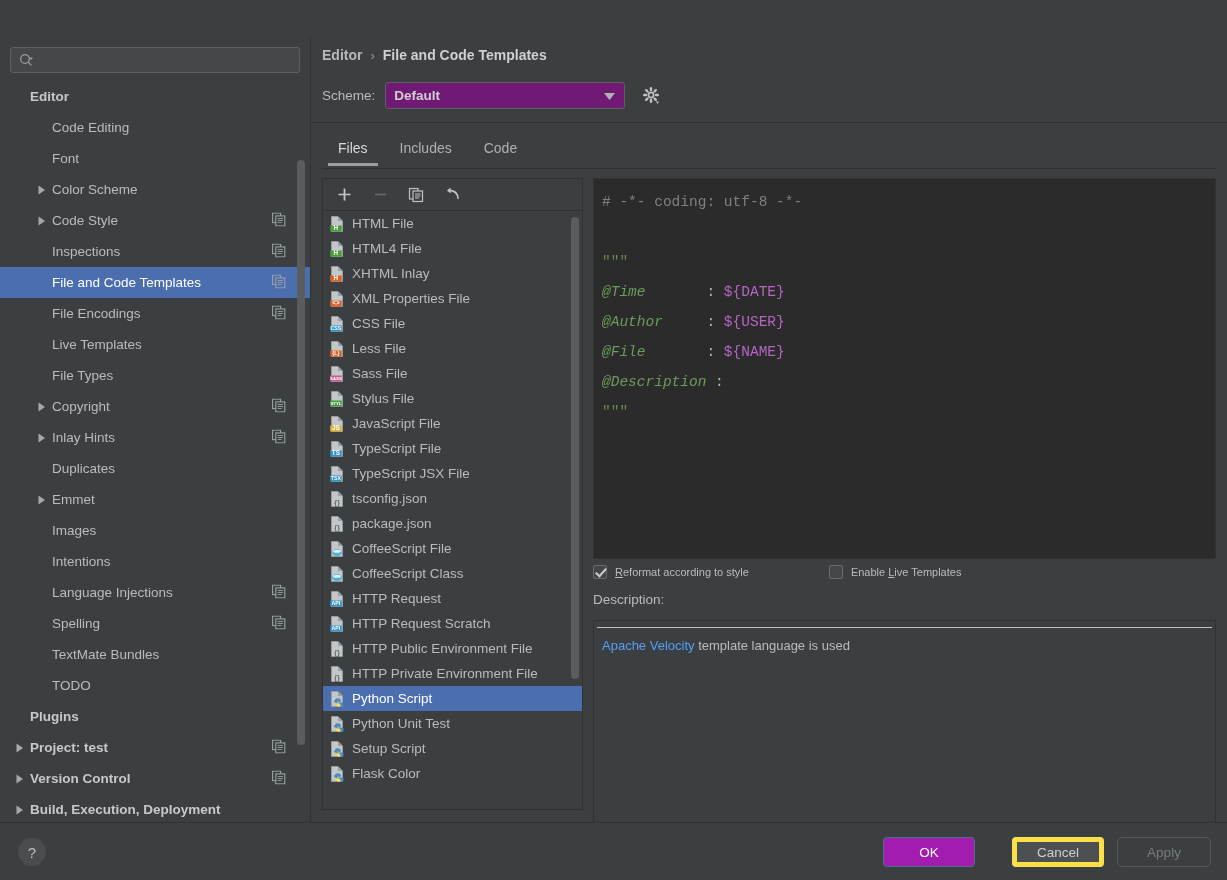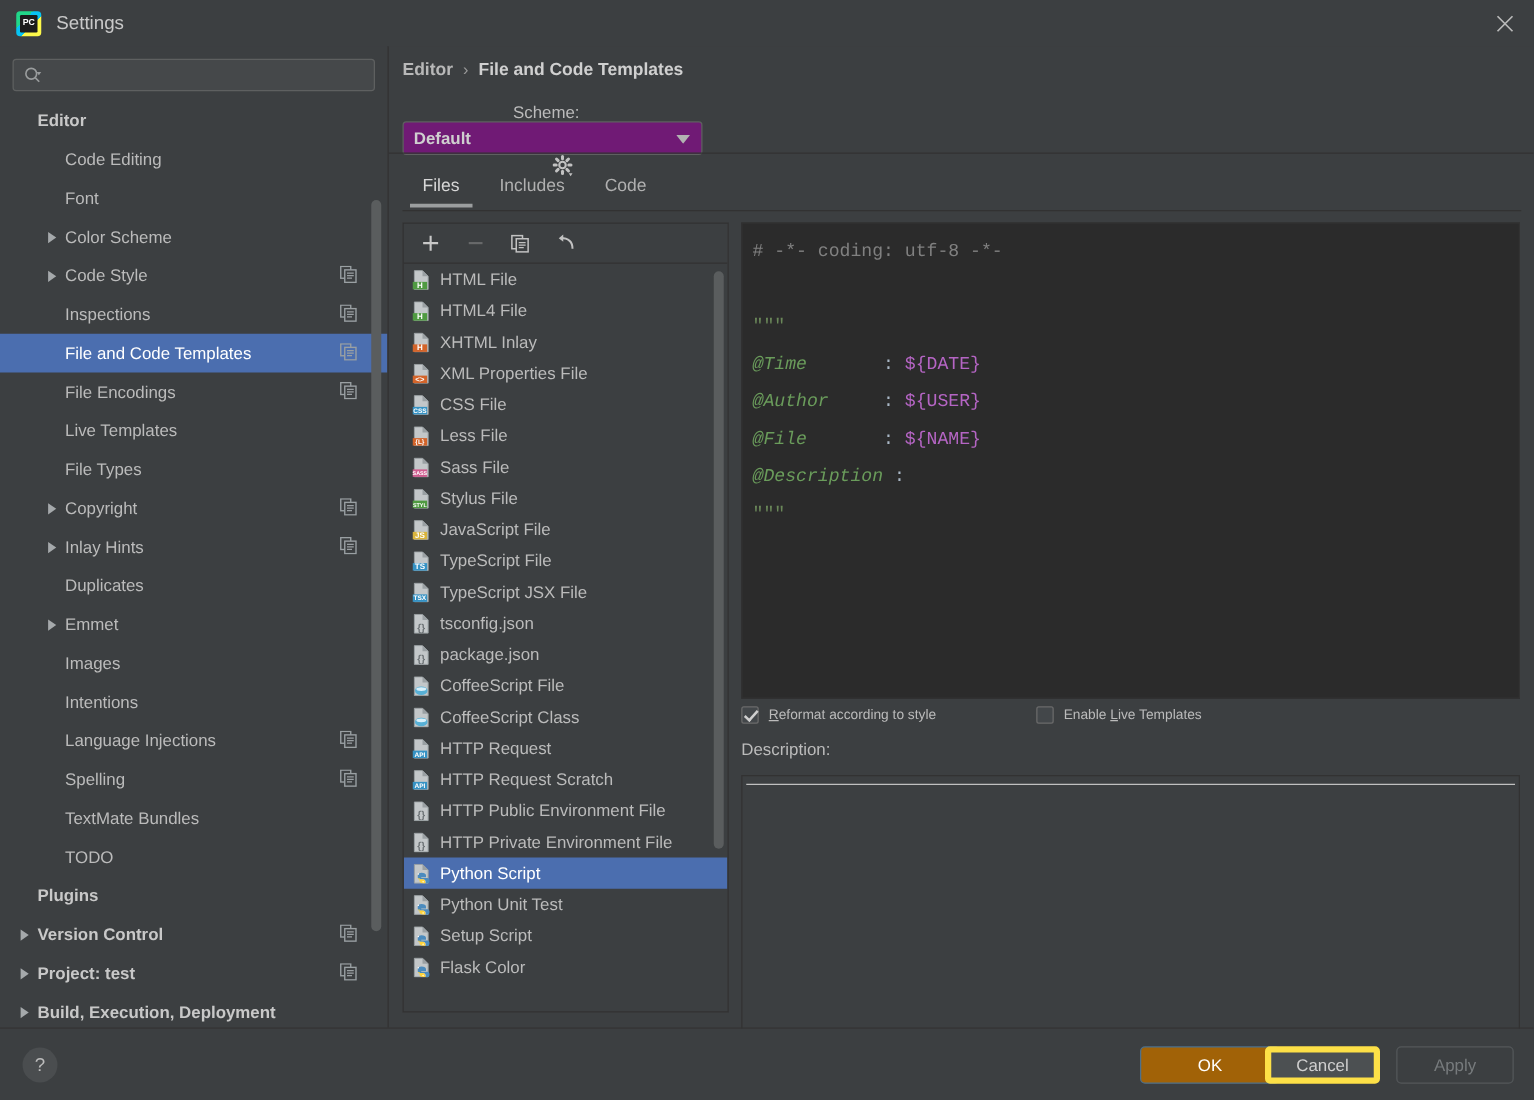--- a/index.html
+++ b/index.html
@@ -77,21 +77,21 @@
     position:absolute; left:310px; top:37px; width:1px; height:785px; background:#323232;
   }
 
   
   .content { position: absolute; left: 311px; top: 37px; width: 916px; height: 785px; }
   .breadcrumb { position: absolute; left: 11px; top: 10px; display: flex; align-items: center; gap: 8px; }
   .breadcrumb .crumb { font-weight: bold; font-size: 14px; color: #b8b8b8; }
   .breadcrumb .sep { color: #9a9a9a; font-size: 13px; }
   .breadcrumb .crumb.last { color: #d0d0d0; }
 
-  .scheme-row { position: absolute; left: 11px; top: 45px; display: flex; align-items: center; flex-direction: column; }
+  .scheme-row { position: absolute; left: 11px; top: 45px; display: flex; align-items: center; }
   .scheme-label { font-size: 13.5px; color: #bbbbbb; margin-right: 10px; }
   .combo {
     width: 240px; height: 27px; background: #701a75; border: 1px solid #5e6060; border-radius: 3px;
     display: flex; align-items: center; padding: 0 8px; cursor: pointer; position: relative;
   }
   .combo .val { font-weight: bold; font-size: 13.5px; color: #cfcfcf; }
   .combo .caret { position: absolute; right: 9px; }
   .gear-btn { margin-left: 18px; cursor: pointer; display:flex; align-items:center; }
 
   .hr { position: absolute; left: 0; top: 85px; width: 916px; height: 1px; background: #323232; }
@@ -171,40 +171,29 @@
   .help-btn {
     position: absolute; left: 18px; top: 15px; width: 28px; height: 28px; border-radius: 50%;
     background: #4a4d4f; color: #bcbcbc; font-size: 15px; display: flex;
     align-items: center; justify-content: center; cursor: pointer;
   }
   .btn {
     position: absolute; top: 14px; height: 30px; border-radius: 4px;
     display: flex; align-items: center; justify-content: center;
     font-size: 13.5px; cursor: pointer;
   }
-  .btn-ok { left: 912px; width: 112px; background: #a16207; border: 1px solid #4c708c; color: #ffffff; }
+  .btn-ok { left: 883px; width: 92px; background: #a21caf; border: 1px solid #4c708c; color: #ffffff; }
   .btn-cancel { left: 1012px; width: 92px; background: #4c5052; border: 5px solid #fde047; color: #cfcfcf; }
   .btn-apply { left: 1117px; width: 94px; background: #3c3f41; border: 1px solid #54585a; color: #777b7d; cursor: default; }
 </style>
 </head>
 <body>
 
 <div class="dialog">
 
-  <div class="titlebar">
-    <div class="pc-logo">
-      <div class="inner">PC</div>
-    </div>
-    <div class="title-text">Settings</div>
-    <div class="close-btn">
-      <svg width="14" height="14" viewBox="0 0 14 14">
-          <path d="M1 1 L13 13 M13 1 L1 13" stroke="#b9b9b9" stroke-width="1.4" fill="none"></path>
-        </svg>
-    </div>
-  </div>
 
   <div class="sidebar">
     <div class="search-wrap">
       <div class="search-box">
         <svg width="15" height="15" viewBox="0 0 15 15">
           <circle cx="6" cy="6" r="4.3" stroke="#9a9d9e" stroke-width="1.3" fill="none"></circle>
           <path d="M9.3 9.3 L12.4 12.4" stroke="#9a9d9e" stroke-width="1.3"></path>
           <path d="M10.2 4.6 L14 4.6 L12.1 7.1 Z" fill="#9a9d9e"></path>
         </svg>
         <input class="search-input" value="" placeholder="" style="">
@@ -418,34 +407,34 @@
             </svg>
           </span>
           <span class="tree-label">Plugins</span>
         </div>
         <div class="tree-row lvl0 bold">
           <span class="arrow">
             <svg width="8" height="10" viewBox="0 0 8 10">
               <path d="M0.5 0.5 L7 5 L0.5 9.5 Z" fill="#a5a9ab"></path>
             </svg>
           </span>
-          <span class="tree-label">Version Control</span>
+          <span class="tree-label">Project: test</span>
           <span class="copy-ico"><svg width="14" height="14" viewBox="0 0 14 14">
               <rect x="0.6" y="0.6" width="8" height="9.5" fill="none" stroke="#9aa0a3" stroke-width="1.1"></rect>
               <rect x="3.8" y="3.4" width="9" height="10" fill="#3c3f41" stroke="#9aa0a3" stroke-width="1.1"></rect>
               <path d="M5.6 6 H11 M5.6 8 H11 M5.6 10 H9.6" stroke="#9aa0a3" stroke-width="0.9"></path>
             </svg></span>
         </div>
         <div class="tree-row lvl0 bold">
           <span class="arrow">
             <svg width="8" height="10" viewBox="0 0 8 10">
               <path d="M0.5 0.5 L7 5 L0.5 9.5 Z" fill="#a5a9ab"></path>
             </svg>
           </span>
-          <span class="tree-label">Project: test</span>
+          <span class="tree-label">Version Control</span>
           <span class="copy-ico"><svg width="14" height="14" viewBox="0 0 14 14">
               <rect x="0.6" y="0.6" width="8" height="9.5" fill="none" stroke="#9aa0a3" stroke-width="1.1"></rect>
               <rect x="3.8" y="3.4" width="9" height="10" fill="#3c3f41" stroke="#9aa0a3" stroke-width="1.1"></rect>
               <path d="M5.6 6 H11 M5.6 8 H11 M5.6 10 H9.6" stroke="#9aa0a3" stroke-width="0.9"></path>
             </svg></span>
         </div>
         <div class="tree-row lvl0 bold">
           <span class="arrow">
             <svg width="8" height="10" viewBox="0 0 8 10">
               <path d="M0.5 0.5 L7 5 L0.5 9.5 Z" fill="#a5a9ab"></path>
@@ -759,20 +748,23 @@
       <div class="cb-spacer"></div>
       <div class="cbx" id="cb-live">
         <span class="box"></span>
         <span class="lbl">Enable <u>L</u>ive Templates</span>
       </div>
     </div>
 
     <div class="desc-label">Description:</div>
     <div class="desc-panel">
       <div class="topline"></div>
+      <div class="desc-text">
+        <a href="#">Apache Velocity</a><span> template language is used</span>
+      </div>
     </div>
 
   </div>
 
   <div class="footer-sep"></div>
   <div class="footer">
     <div class="help-btn">?</div>
     <div class="btn btn-ok">OK</div>
     <div class="btn btn-cancel">Cancel</div>
     <div class="btn btn-apply">Apply</div>

